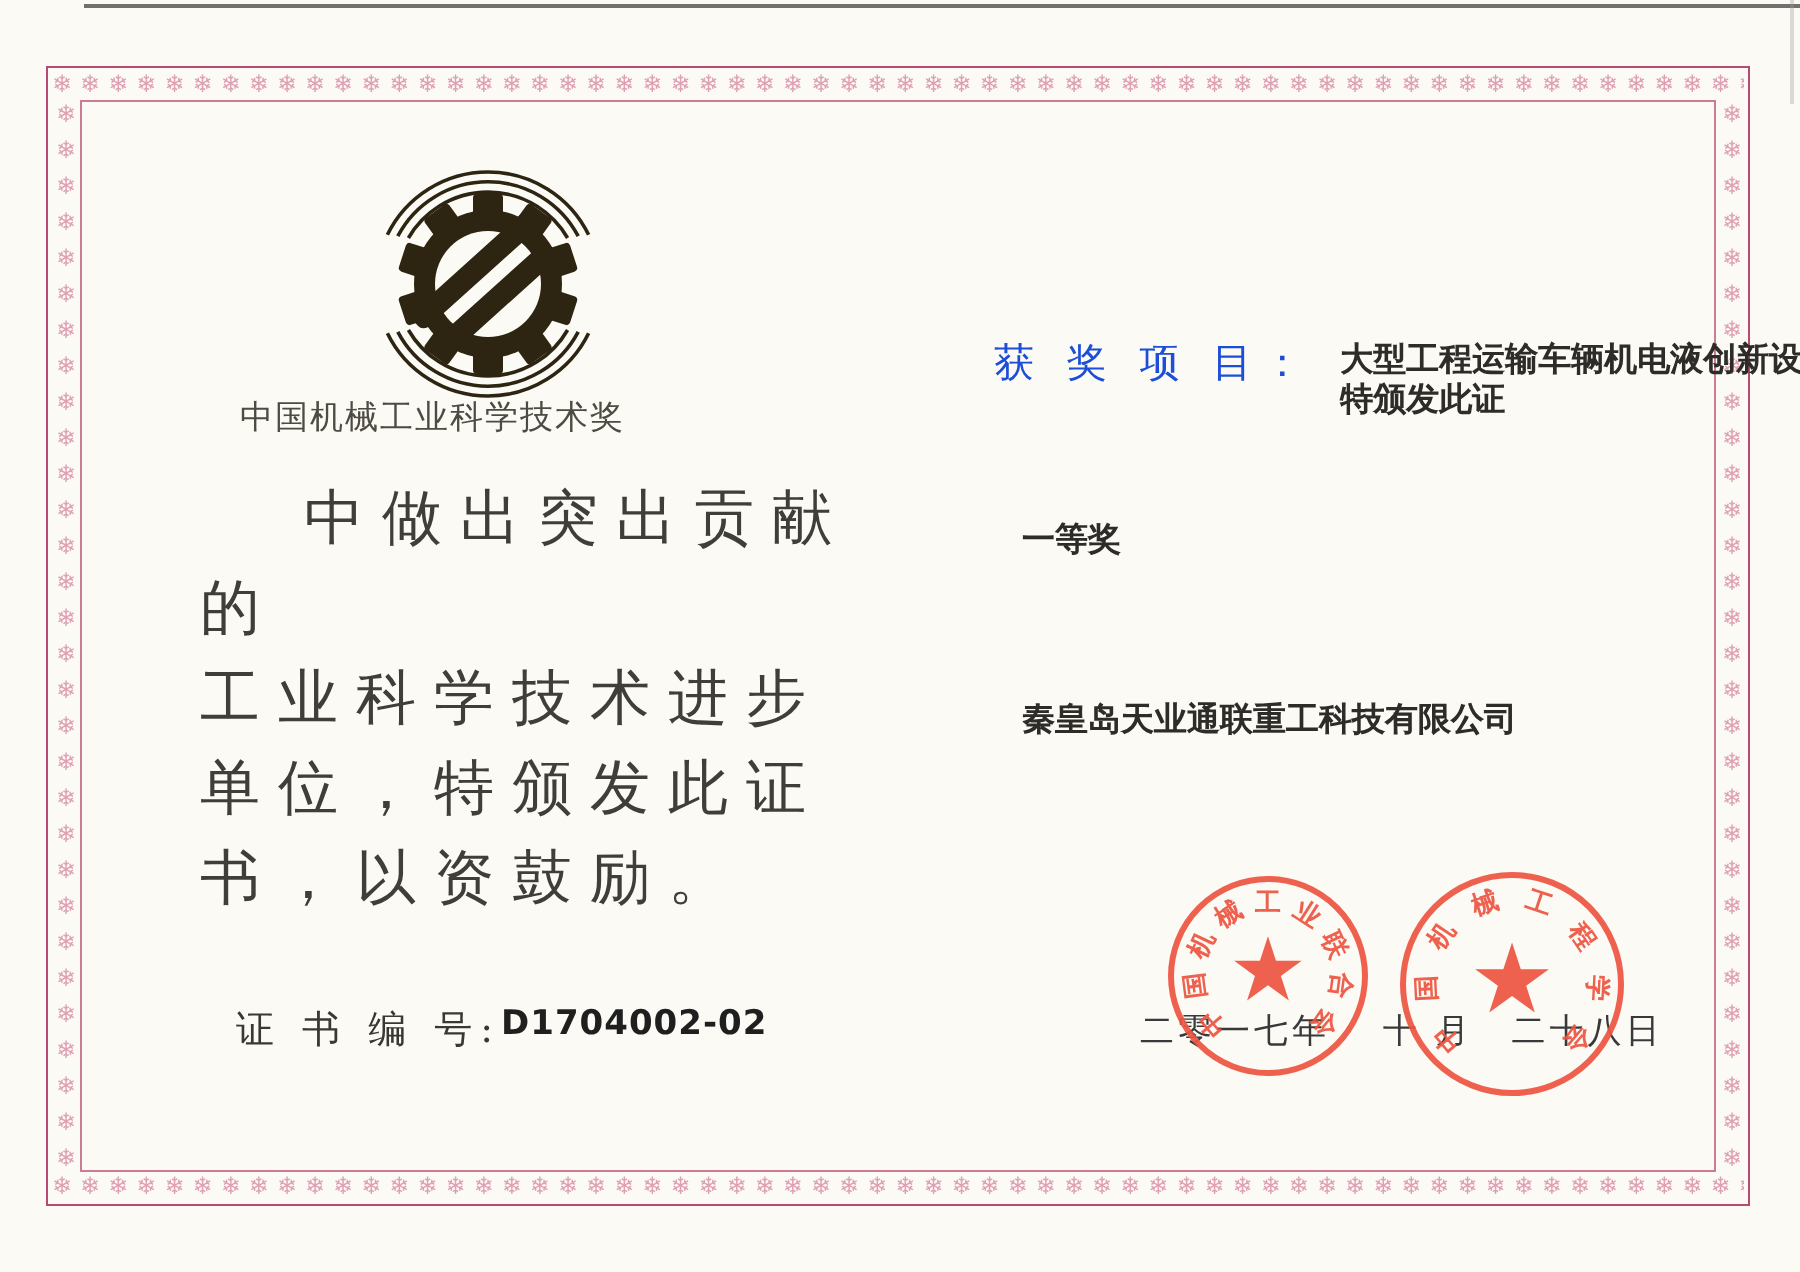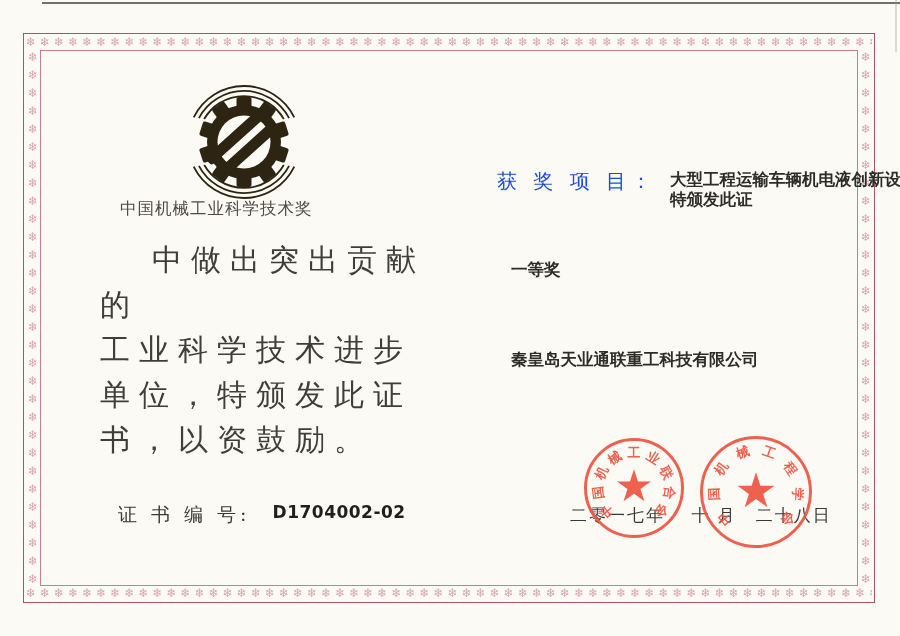--- a/index.html
+++ b/index.html
@@ -76,21 +76,21 @@
   
   .cert-no-row {
     position:absolute; left:118px; top:502px;
     display:flex; align-items:flex-start;
   }
   .cert-no-label {
     font-family:"DejaVu Serif", serif;
     font-size:19px; letter-spacing:4px; color:#3a3832; white-space:nowrap;
   }
   .cert-no-value {
-    margin-left:22px; font-size:17px; font-weight:700;
+    font-size:17px; font-weight:700;
     letter-spacing:.5px; color:#1f1f1f;
     font-family:"DejaVu Sans", sans-serif;
   }
   .issue-date {
     position:absolute; left:570px; top:504px; z-index:1;
     font-family:"DejaVu Serif", serif;
     font-size:17px; letter-spacing:2px; color:#39393b; white-space:nowrap;
   }
 
   

